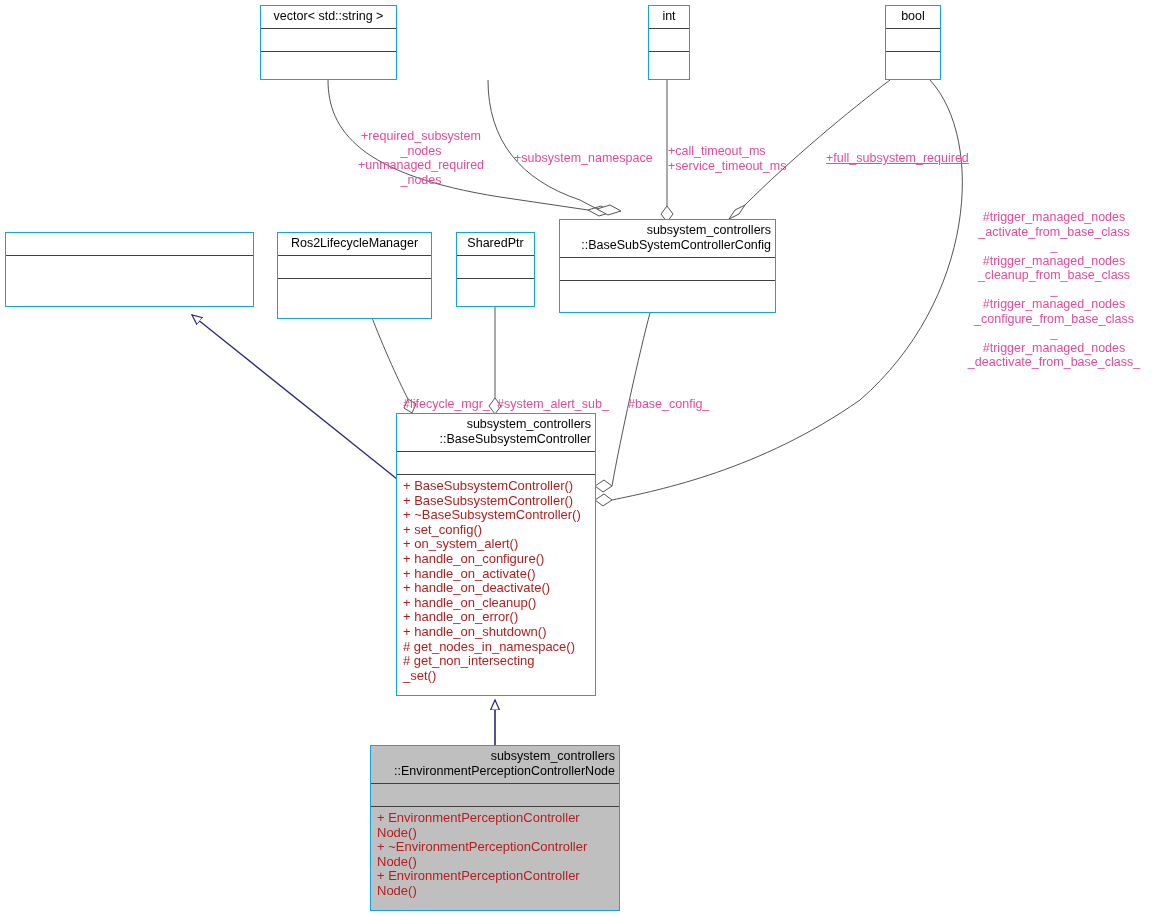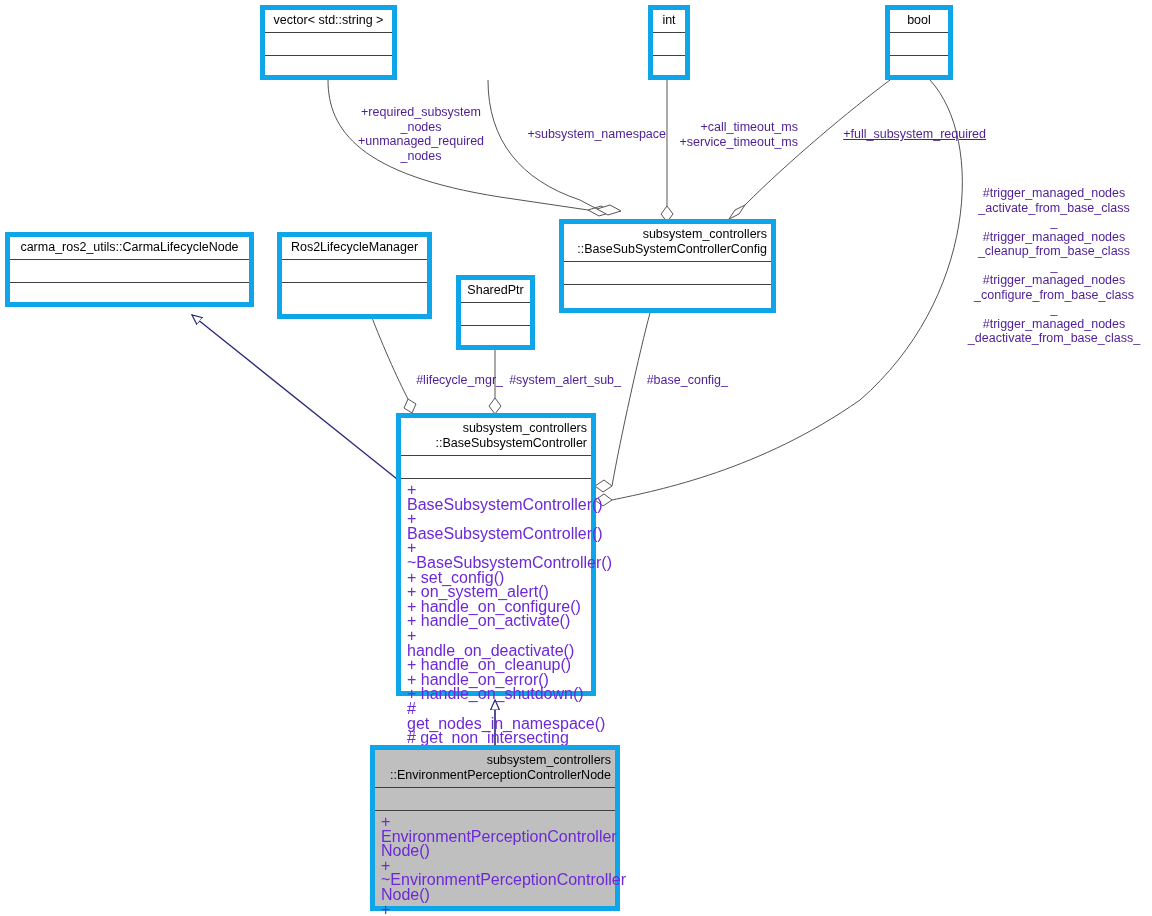--- a/index.html
+++ b/index.html
@@ -20,21 +20,21 @@
     position: absolute;
     left: 0;
     top: 0;
     width: 1152px;
     height: 916px;
     pointer-events: none;
   }
   .umlbox {
     position: absolute;
     box-sizing: border-box;
-    border: 5px solid #0ea5e9;
+    border: 1px solid #0ea5e9;
     background: #ffffff;
     display: flex;
     flex-direction: column;
   }
   .umlbox.filled {
     background: #bfbfbf;
   }
   .umlbox .title {
     box-sizing: border-box;
     border-bottom: 1px solid #404040;
@@ -55,36 +55,37 @@
     min-height: 23px;
     font-size: 12.5px;
     line-height: 15px;
     padding: 3px 6px;
     color: #000000;
     white-space: pre-line;
   }
   .umlbox .ops {
     box-sizing: border-box;
     min-height: 23px;
-    font-size: 16px;
+    font-size: 13px;
     line-height: 14.6px;
     padding: 4px 6px 5px 6px;
-    color: #6d28d9;
+    color: #b91c1c;
     white-space: pre-line;
     flex: 1 1 auto;
   }
   .edgelabel {
     position: absolute;
     font-size: 12.5px;
     line-height: 14.5px;
-    color: #4c1d95;
-    white-space: pre-line;
+    color: #ec4899;
+    white-space: pre-line;
+    margin-top: 24px;
   }
   .edgelabel.ctr { text-align: center; }
-  .edgelabel.lft { text-align: right; }
+  .edgelabel.lft { text-align: left; }
 </style>
 </head>
 <body>
 
 <div id="canvas">
 
   <svg class="edges" viewBox="0 0 1152 916" xmlns="http://www.w3.org/2000/svg">
     <defs>
       <marker id="inherit-arrow" markerWidth="12" markerHeight="12" refX="10" refY="6" orient="auto" markerUnits="userSpaceOnUse">
         <path d="M10,6 L0,1.5 L0,10.5 Z" fill="#ffffff" stroke="#272777" stroke-width="1.2"></path>
@@ -126,39 +127,38 @@
     <div class="ops"></div>
   </div>
 
 
   <div class="umlbox" style="left:648px; top:5px; width:42px; height:75px;">
     <div class="title">int</div>
     <div class="attrs"></div>
     <div class="ops"></div>
   </div>
 
-  <div class="umlbox" style="left:885px; top:5px; width:68px; height:75px;">
+  <div class="umlbox" style="left:885px; top:5px; width:56px; height:75px;">
     <div class="title">bool</div>
     <div class="attrs"></div>
     <div class="ops"></div>
   </div>
 
   <div class="umlbox" style="left:5px; top:232px; width:249px; height:75px;">
-    <div class="title">carma_ros2_utils::CarmaLifecycleNode</div>
     <div class="attrs"></div>
     <div class="ops"></div>
   </div>
 
   <div class="umlbox" style="left:277px; top:232px; width:155px; height:87px;">
     <div class="title">Ros2LifecycleManager</div>
     <div class="attrs"></div>
     <div class="ops"></div>
   </div>
 
-  <div class="umlbox" style="left:456px; top:232px; width:79px; height:75px;margin-top:43px;">
+  <div class="umlbox" style="left:456px; top:232px; width:79px; height:75px;">
     <div class="title">SharedPtr</div>
     <div class="attrs"></div>
     <div class="ops"></div>
   </div>
 
   <div class="umlbox" style="left:559px; top:219px; width:217px; height:94px;">
     <div class="title left">subsystem_controllers
 ::BaseSubSystemControllerConfig</div>
     <div class="attrs"></div>
     <div class="ops"></div>

